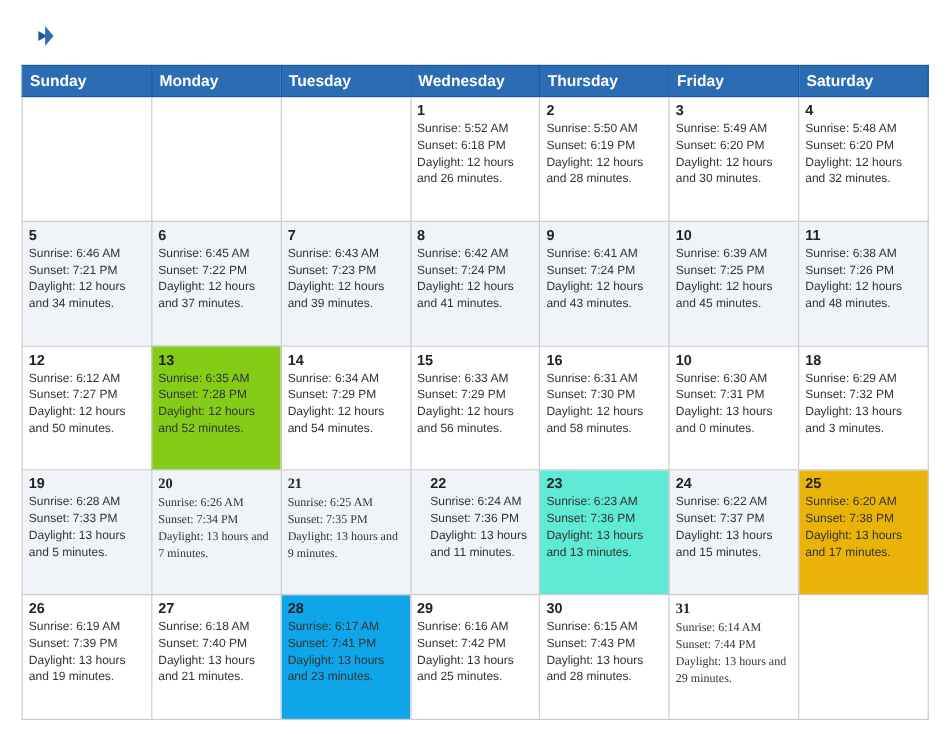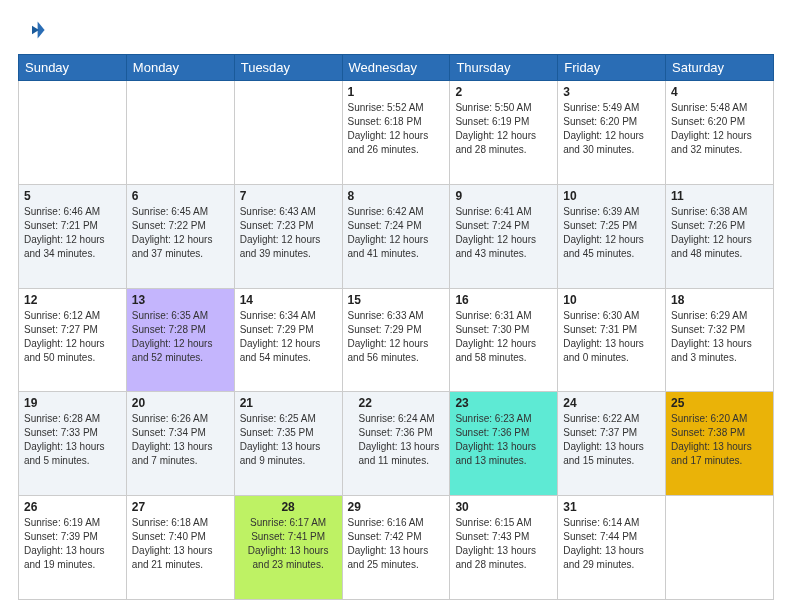--- a/index.html
+++ b/index.html
@@ -60,21 +60,21 @@
       border-collapse: collapse;
       width: 100%;
       table-layout: fixed;
     }
     .calendar th {
       background-color: #2a6db5;
       color: #fff;
       text-align: left;
       padding: 5px 6px;
       font-size: 13px;
-      font-weight: normal;
+      font-weight: bold;
       border: 1px solid #1a5a9a;
     }
     .calendar td {
       vertical-align: top;
       border: 1px solid #ccc;
       padding: 4px 5px;
       font-size: 9.5px;
       color: #333;
       height: 82px;
     }
@@ -220,21 +220,21 @@
           </td>
         </tr>
         <tr>
           <td style="background-color: rgb(255, 255, 255);">
             <span class="day-number">12</span>
             <div class="day-info">Sunrise: 6:12 AM
 Sunset: 7:27 PM
 Daylight: 12 hours
 and 50 minutes.</div>
           </td>
-          <td style="background-color: #c4b5fd;">
+          <td style="background-color: #84cc16;">
             <span class="day-number">13</span>
             <div class="day-info">Sunrise: 6:35 AM
 Sunset: 7:28 PM
 Daylight: 12 hours
 and 52 minutes.</div>
           </td>
           <td style="background-color: rgb(255, 255, 255);">
             <span class="day-number">14</span>
             <div class="day-info">Sunrise: 6:34 AM
 Sunset: 7:29 PM
@@ -271,28 +271,28 @@
           </td>
         </tr>
         <tr>
           <td style="background-color: rgb(240, 244, 248);">
             <span class="day-number">19</span>
             <div class="day-info">Sunrise: 6:28 AM
 Sunset: 7:33 PM
 Daylight: 13 hours
 and 5 minutes.</div>
           </td>
-          <td style="background-color: rgb(240, 244, 248);">
+          <td style="background-color: rgb(240, 244, 248); font-family: Liberation Serif, serif;">
             <span class="day-number">20</span>
             <div class="day-info">Sunrise: 6:26 AM
 Sunset: 7:34 PM
 Daylight: 13 hours
 and 7 minutes.</div>
           </td>
-          <td style="background-color: rgb(240, 244, 248);">
+          <td style="background-color: rgb(240, 244, 248); font-family: Liberation Serif, serif;">
             <span class="day-number">21</span>
             <div class="day-info">Sunrise: 6:25 AM
 Sunset: 7:35 PM
 Daylight: 13 hours
 and 9 minutes.</div>
           </td>
           <td style="background-color: rgb(240, 244, 248); padding-left: 16px;">
             <span class="day-number">22</span>
             <div class="day-info">Sunrise: 6:24 AM
 Sunset: 7:36 PM
@@ -329,42 +329,42 @@
 Daylight: 13 hours
 and 19 minutes.</div>
           </td>
           <td style="background-color: rgb(255, 255, 255);">
             <span class="day-number">27</span>
             <div class="day-info">Sunrise: 6:18 AM
 Sunset: 7:40 PM
 Daylight: 13 hours
 and 21 minutes.</div>
           </td>
-          <td style="background-color: #bef264; text-align: center;">
+          <td style="background-color: #0ea5e9;">
             <span class="day-number">28</span>
             <div class="day-info">Sunrise: 6:17 AM
 Sunset: 7:41 PM
 Daylight: 13 hours
 and 23 minutes.</div>
           </td>
           <td style="background-color: rgb(255, 255, 255);">
             <span class="day-number">29</span>
             <div class="day-info">Sunrise: 6:16 AM
 Sunset: 7:42 PM
 Daylight: 13 hours
 and 25 minutes.</div>
           </td>
           <td style="background-color: rgb(255, 255, 255);">
             <span class="day-number">30</span>
             <div class="day-info">Sunrise: 6:15 AM
 Sunset: 7:43 PM
 Daylight: 13 hours
 and 28 minutes.</div>
           </td>
-          <td style="background-color: rgb(255, 255, 255);">
+          <td style="background-color: rgb(255, 255, 255); font-family: Liberation Serif, serif;">
             <span class="day-number">31</span>
             <div class="day-info">Sunrise: 6:14 AM
 Sunset: 7:44 PM
 Daylight: 13 hours
 and 29 minutes.</div>
           </td>
           <td style="background-color: rgb(255, 255, 255);"></td>
         </tr>
       </tbody>
   </table>

